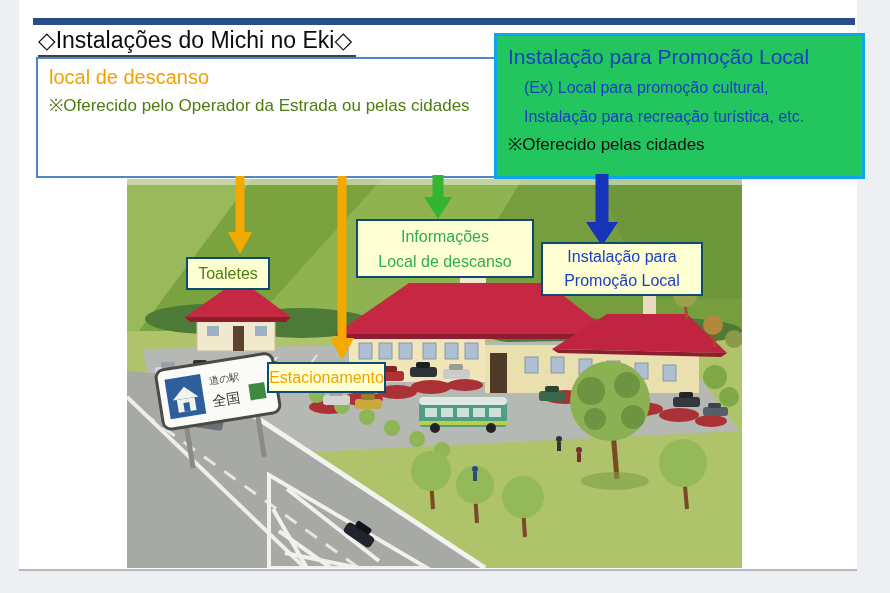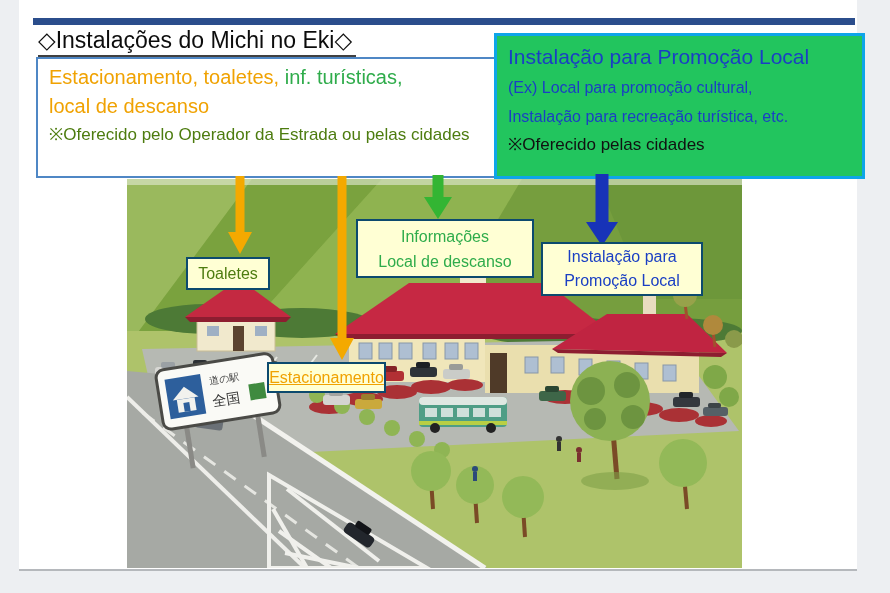--- a/index.html
+++ b/index.html
@@ -31,51 +31,50 @@
   .lb-line{font-size:20px;line-height:29px;white-space:nowrap;}
   .txt-orange{color:#f0a202;}
   .txt-green{color:#2fac4b;}
   .lb-note{font-size:17px;line-height:19px;color:#4d7c0f;margin-top:4px;padding-right:14px;}
   .right-box{
     position:absolute;left:494px;top:33px;width:354px;height:135px;
     border:3px solid #0ea5e9;background:#22c55e;
     padding:5px 0 0 11px;box-sizing:content-box;
   }
   .rb-heading{font-size:21px;line-height:32px;color:#1a3fc4;white-space:nowrap;}
-  .rb-line{font-size:16px;line-height:29px;color:#1a3fc4;white-space:nowrap;}
+  .rb-line{font-size:16px;line-height:29px;color:#1a3fc4;white-space:nowrap;margin-left:16px;}
   .rb-note{font-size:17px;line-height:27px;color:#111;}
   .illustration{
     position:absolute;left:127px;top:179px;width:615px;height:389px;
   }
   .arrow-layer{
     position:absolute;left:0;top:0;width:890px;height:593px;
     pointer-events:none;
   }
   .pic-label{
     position:absolute;background:#ffffd4;border:2px solid #0c4a6e;
     display:flex;flex-direction:column;align-items:center;justify-content:center;
     box-sizing:border-box;text-align:center;
   }
   .pic-label span{display:block;}
   .lab-toaletes{left:186px;top:257px;width:84px;height:33px;font-size:16px;color:#4d7c0f;}
   .lab-informacoes{left:356px;top:219px;width:178px;height:59px;font-size:16px;line-height:25px;color:#2fac4b;}
-  .lab-estacionamento{left:267px;top:362px;width:119px;height:31px;font-size:16px;color:#f0a202;text-decoration:underline;}
+  .lab-estacionamento{left:267px;top:362px;width:119px;height:31px;font-size:16px;color:#f0a202;}
   .lab-promocao{left:541px;top:242px;width:162px;height:54px;font-size:16px;line-height:24px;color:#1a3fc4;}
 </style>
 </head>
 <body>
 
 <div class="slide"></div>
 
 <div class="top-bar"></div>
 
 <div class="page-title">◇Instalações do Michi no Eki◇</div>
 
 <div class="left-box">
-  <div class="lb-line"><span class="txt-orange">Estacionamento, toaletes,</span><span class="txt-green"> inf. turísticas,</span></div>
   <div class="lb-line txt-orange">local de descanso</div>
   <div class="lb-note">※Oferecido pelo Operador da Estrada ou pelas cidades</div>
 </div>
 
 <div class="right-box">
   <div class="rb-heading">Instalação para Promoção Local</div>
   <div class="rb-line">(Ex) Local para promoção cultural,</div>
   <div class="rb-line">Instalação para recreação turística, etc.</div>
   <div class="rb-note">※Oferecido pelas cidades</div>
 </div>

